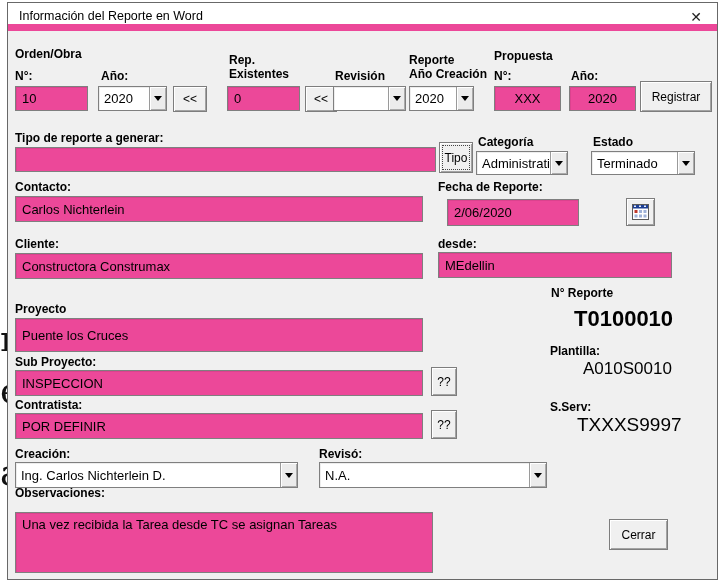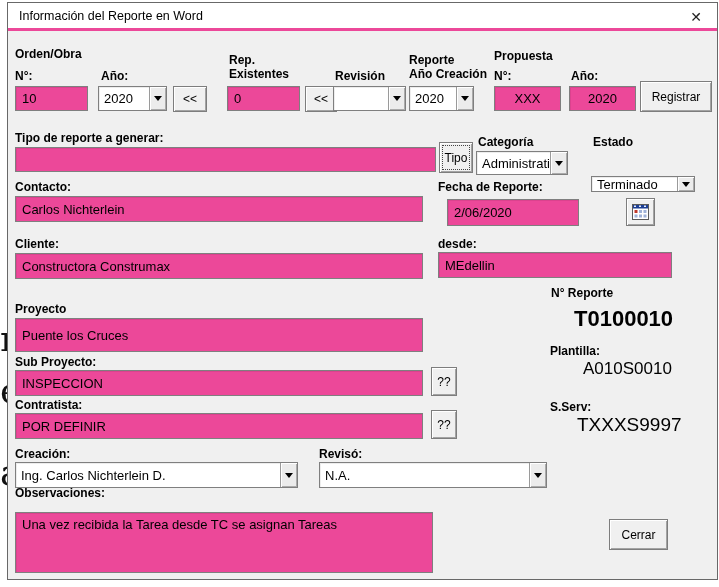--- a/index.html
+++ b/index.html
@@ -9,21 +9,21 @@
 
   .bg-strip { position:absolute; left:0; top:0; width:7px; height:587px;
               background:#ffffff; overflow:hidden; }
   .bg-frag { position:absolute; left:0; font-family:"DejaVu Serif", serif;
              font-size:36px; color:#111; }
 
   .dialog { position:absolute; left:7px; top:2px; width:711px; height:578px;
             background:#f0f0f0; border:1px solid #686868; }
 
   .titlebar { position:absolute; left:0; top:0; width:100%; height:28px;
-              background:#ffffff; border-bottom:3px solid #ec4899; }
+              background:#ffffff; border-bottom:7px solid #ec4899; }
   .title { position:absolute; left:11px; top:6px; font-size:12.5px; color:#000;
            white-space:nowrap; }
   .close { position:absolute; right:12px; top:5px; font-size:14px; color:#222;
            width:18px; height:18px; text-align:center; line-height:18px; }
 
   .lbl { position:absolute; font-size:12px; font-weight:700; color:#000;
          white-space:nowrap; }
 
   .tb { position:absolute; background:#ec4899; border:1px solid #7f7f7f;
         box-shadow:inset 1px 1px 0 rgba(0,0,0,0.07);
@@ -116,21 +116,21 @@
   <button class="btn focus" style="left:431px; top:139px; width:34px; height:31px;">Tipo</button>
 
   <span class="lbl" style="left:470px; top:132px;">Categoría</span>
   <div class="combo" style="left:468px; top:148px; width:92px; height:24px;">
     <span class="val">Administrativ</span>
     <span class="arrow">
         <span class="tri"></span>
       </span>
   </div>
   <span class="lbl" style="left:585px; top:132px;">Estado</span>
-  <div class="combo" style="left:583px; top:148px; width:104px; height:16px;margin-top:25px;">
+  <div class="combo" style="left:583px; top:148px; width:104px; height:24px;">
     <span class="val">Terminado</span>
     <span class="arrow">
         <span class="tri"></span>
       </span>
   </div>
 
   <span class="lbl" style="left:7px; top:177px;">Contacto:</span>
   <input class="tb" style="left: 7px; top: 193px; width: 408px; height: 26px;" value="Carlos Nichterlein">
   <span class="lbl" style="left:430px; top:177px;">Fecha de Reporte:</span>
   <input class="tb" style="left: 439px; top: 196px; width: 132px; height: 27px;" value="2/06/2020">

